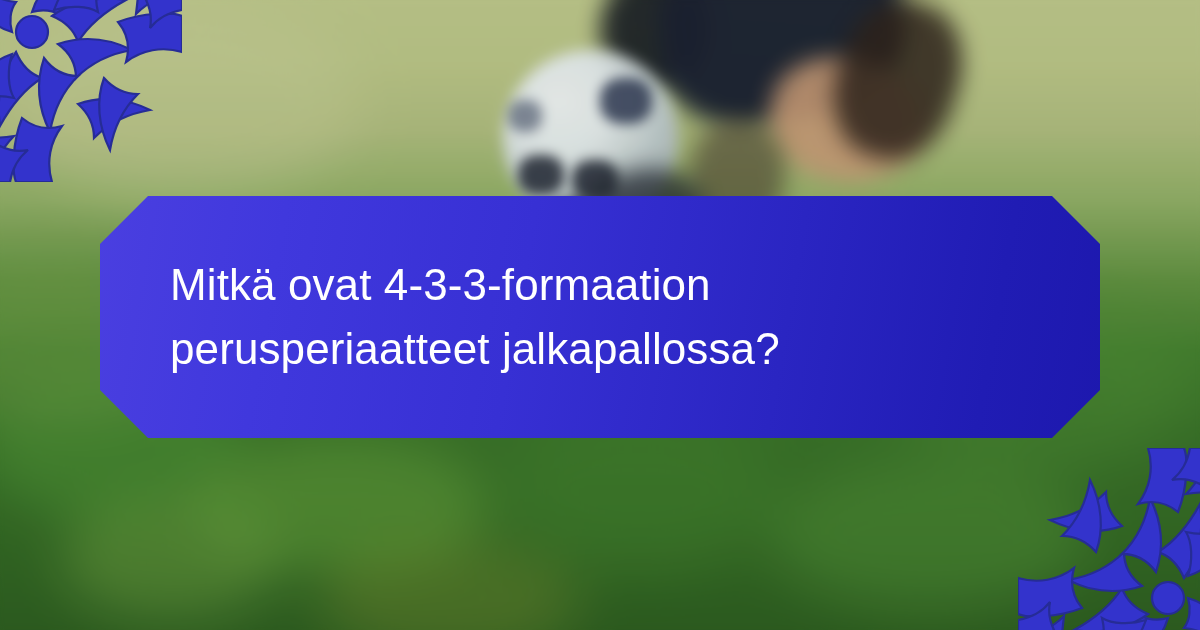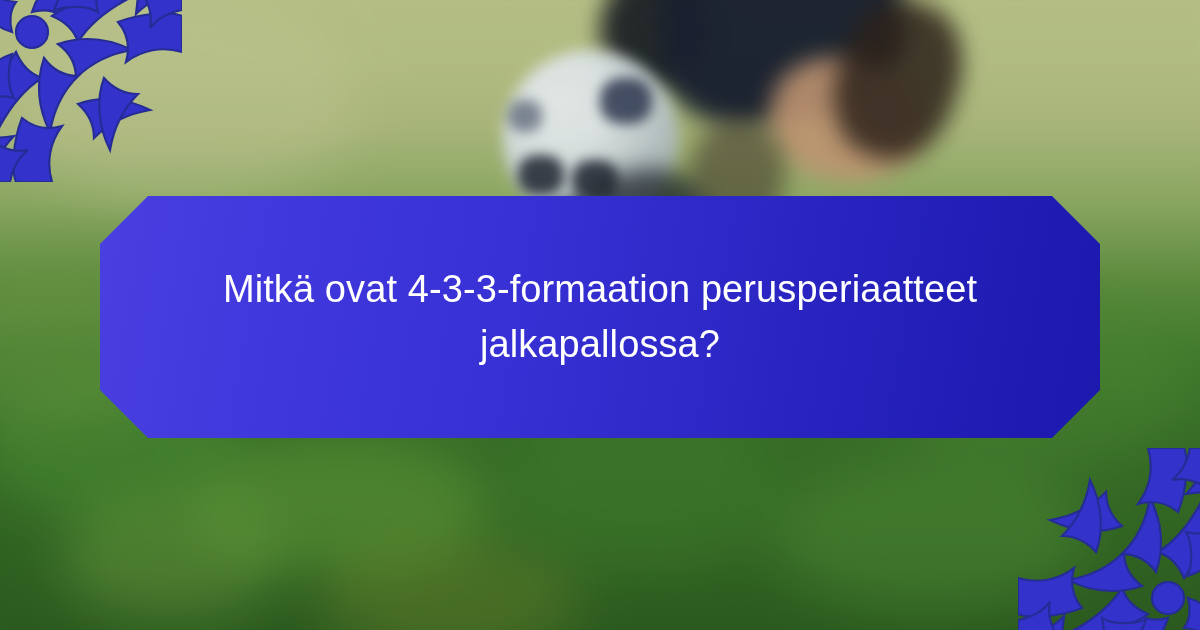--- a/index.html
+++ b/index.html
@@ -165,23 +165,22 @@
       48px 242px,
       0 194px,
       0 48px
     );
     display: flex;
     align-items: center;
     justify-content: center;
   }
   .banner-text {
     width: 860px;
-    text-align: center;
     color: #ffffff;
-    font-size: 38px;
+    font-size: 44px;
     line-height: 1.45;
     font-weight: 400;
     letter-spacing: .1px;
     text-rendering: optimizeLegibility;
   }
 </style>
 </head>
 <body>
 
 <div id="card">

